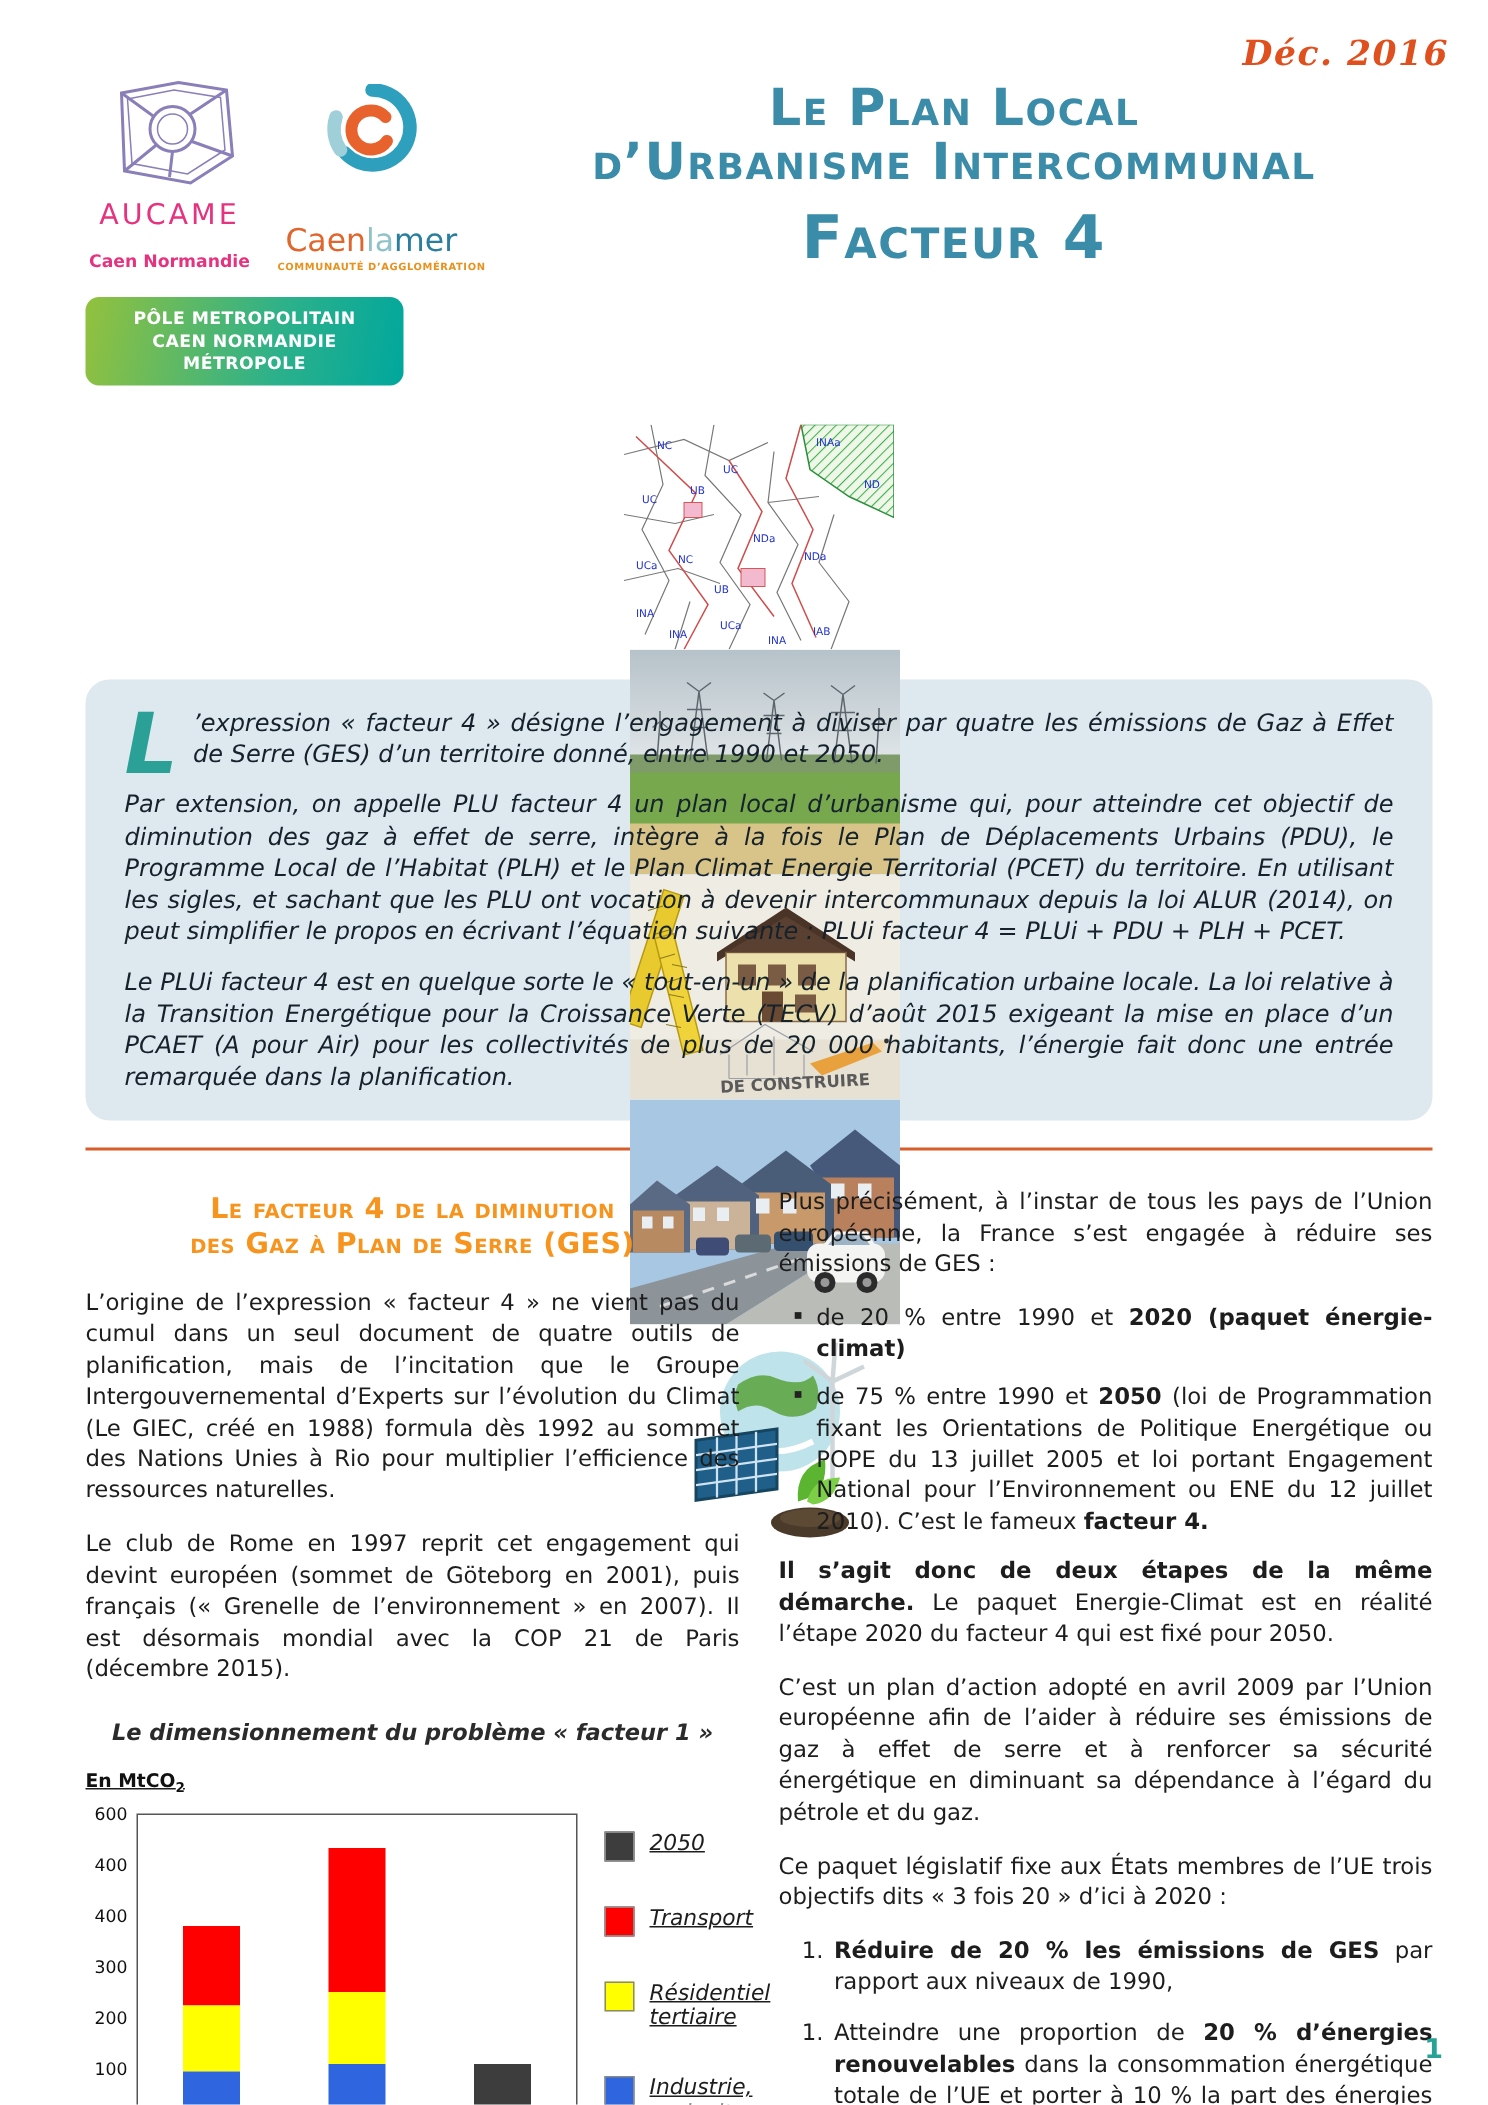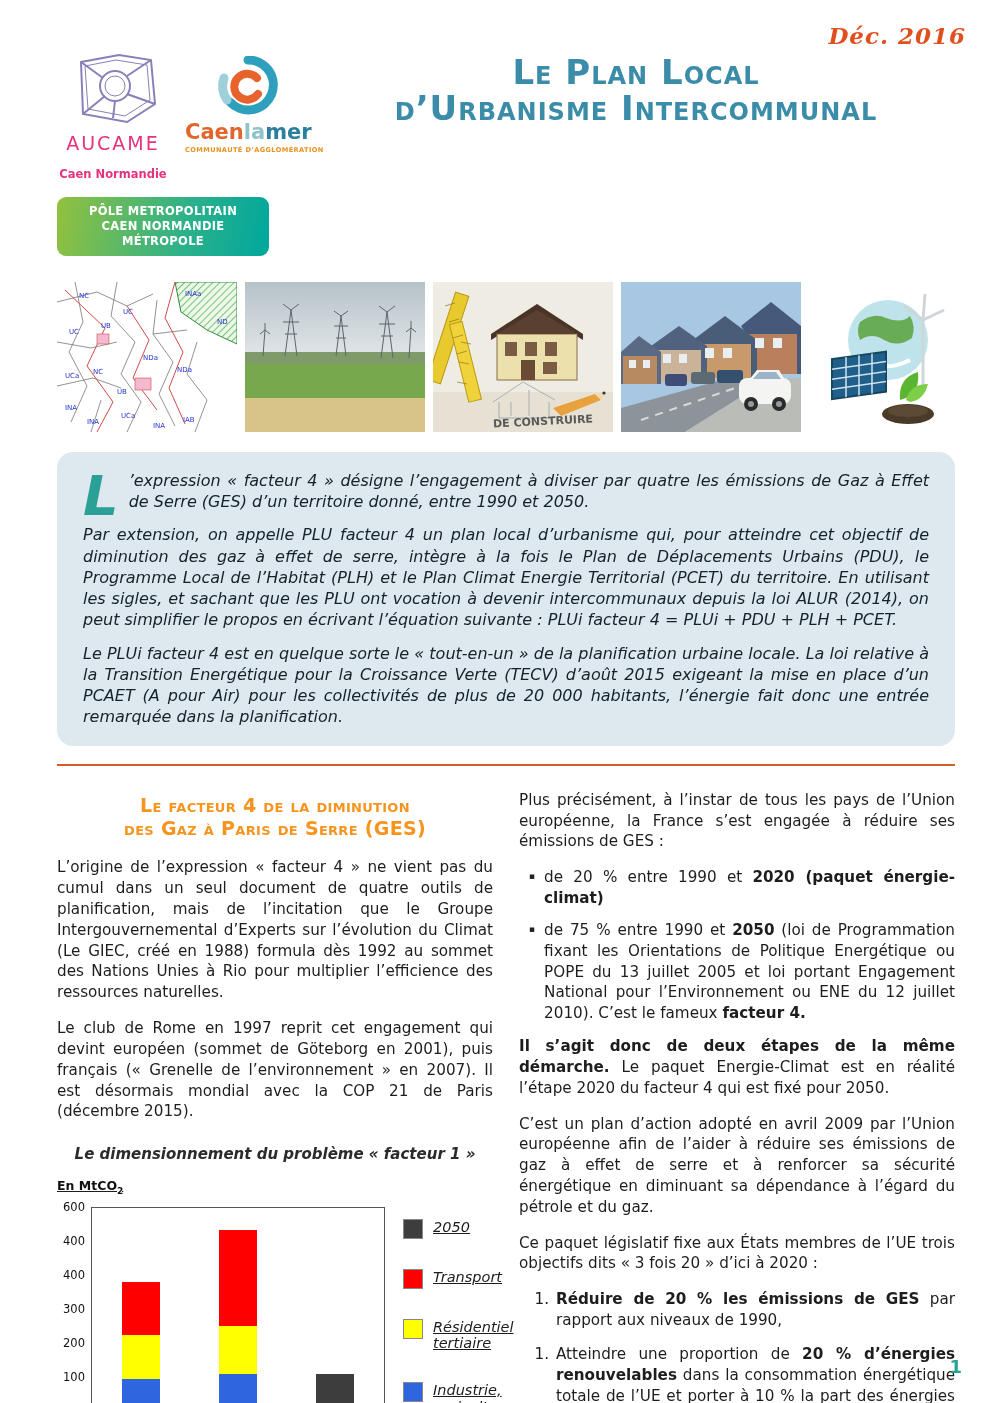--- a/index.html
+++ b/index.html
@@ -16,37 +16,37 @@
     font-family:"DejaVu Serif",serif;font-style:italic;font-weight:bold;
     font-size:23px;color:#e0501e;letter-spacing:1px;
   }
   .header{display:flex;margin-top:52px;}
   .logos{width:260px;flex:none;}
   .logo-row{display:flex;gap:16px;align-items:flex-start;}
   .aucame{width:112px;text-align:center;}
   .aucame-name{color:#e6337f;font-size:19px;letter-spacing:2px;margin-top:2px;}
   .aucame-sub{color:#e6337f;font-weight:bold;font-size:11.5px;margin-top:13px;}
   .clm{width:125px;text-align:center;padding-top:4px;}
-  .clm-word{font-size:21px;font-weight:bold;line-height:1;}
+  .clm-word{font-size:21px;font-weight:normal;line-height:1;margin-top:28px;}
   .clm-caen{color:#e0662e;}
   .clm-la{color:#8fc3c9;}
   .clm-mer{color:#2a7f9e;}
   .clm-sub{font-size:6.6px;color:#e8911e;font-weight:bold;letter-spacing:0.4px;margin-top:3px;white-space:nowrap;}
   .pole-badge{
     margin-top:16px;width:204px;background:linear-gradient(100deg,#93c13d 0%,#2db18a 60%,#00a79d 100%);
     border-radius:9px;color:#fff;font-weight:bold;font-size:11.5px;text-align:center;
     padding:7px 4px;line-height:1.3;letter-spacing:0.3px;
   }
   .title-block{flex:1;text-align:center;color:#3a8ca8;font-weight:bold;margin-top:3px;}
   .title-l1{font-size:34px;font-variant:small-caps;letter-spacing:1px;line-height:1.05;}
   .title-l2{font-size:34px;font-variant:small-caps;letter-spacing:1px;line-height:1.05;}
   .title-l3{font-size:40px;font-variant:small-caps;letter-spacing:1px;margin-top:10px;}
 
   
-  .photos{margin-top:26px;display:flex;align-items:center;height:150px;}
+  .photos{margin-top:26px;display:flex;align-items:center;height:150px;flex-direction:column;}
   .photo{height:150px;flex:none;overflow:hidden;}
   .photo svg{display:block;}
 
   
   .intro-box{
     margin-top:20px;background:#dde8ef;border-radius:16px;
     padding:18px 26px 18px 26px;font-style:italic;font-size:16px;line-height:1.33;
     color:#15222b;text-align:justify;
   }
   .intro-box p{margin:0 0 12px 0;}
@@ -134,20 +134,21 @@
         </div>
       </div>
       <div class="pole-badge">
         <div>PÔLE METROPOLITAIN</div>
         <div>CAEN NORMANDIE MÉTROPOLE</div>
       </div>
     </div>
     <div class="title-block">
       <div class="title-l1">Le Plan Local</div>
       <div class="title-l2">d’Urbanisme Intercommunal</div>
+      <div class="title-l3">Facteur 4</div>
     </div>
   </div>
 
   <div class="photos">
     <div class="photo" style="width:180px">
       <svg width="180" height="150" viewBox="0 0 180 150">
         <defs>
           <pattern id="hatch" width="5" height="5" patternTransform="rotate(45)" patternUnits="userSpaceOnUse">
             <rect width="5" height="5" fill="#eef7e8"></rect>
             <line x1="0" y1="0" x2="0" y2="5" stroke="#3faf4c" stroke-width="1.4"></line>
@@ -321,21 +322,21 @@
     <p>Le PLUi facteur 4 est en quelque sorte le « tout-en-un » de la planification urbaine locale. La loi relative à la Transition Energétique pour la Croissance Verte (TECV) d’août 2015 exigeant la mise en place d’un PCAET (A pour Air) pour les collectivités de plus de 20 000 habitants, l’énergie fait donc une entrée remarquée dans la planification.</p>
   </div>
 
   <hr class="orange-rule">
 
   <div class="columns">
 
     <div class="col">
       <div class="left-heading">
         <div>Le facteur 4 de la diminution</div>
-        <div>des Gaz à Paris de Serre (GES)</div>
+        <div>des Gaz à Plan de Serre (GES)</div>
       </div>
       <p>L’origine de l’expression « facteur 4 » ne vient pas du cumul dans un seul document de quatre outils de planification, mais de l’incitation que le Groupe Intergouvernemental d’Experts sur l’évolution du Climat (Le GIEC, créé en 1988) formula dès 1992 au sommet des Nations Unies à Rio pour multiplier l’efficience des ressources naturelles.</p>
       <p>Le club de Rome en 1997 reprit cet engagement qui devint européen (sommet de Göteborg en 2001), puis français (« Grenelle de l’environnement » en 2007). Il est désormais mondial avec la COP 21 de Paris (décembre 2015).</p>
 
       <div class="chart-title">Le dimensionnement du problème « facteur 1 »</div>
       <div class="chart">
         <div class="chart-unit"><span>En MtCO</span><sub>2</sub></div>
         <div class="chart-flex">
           <div class="chart-y-axis">
               <div class="ytick" style="top: -7px;">600</div>

